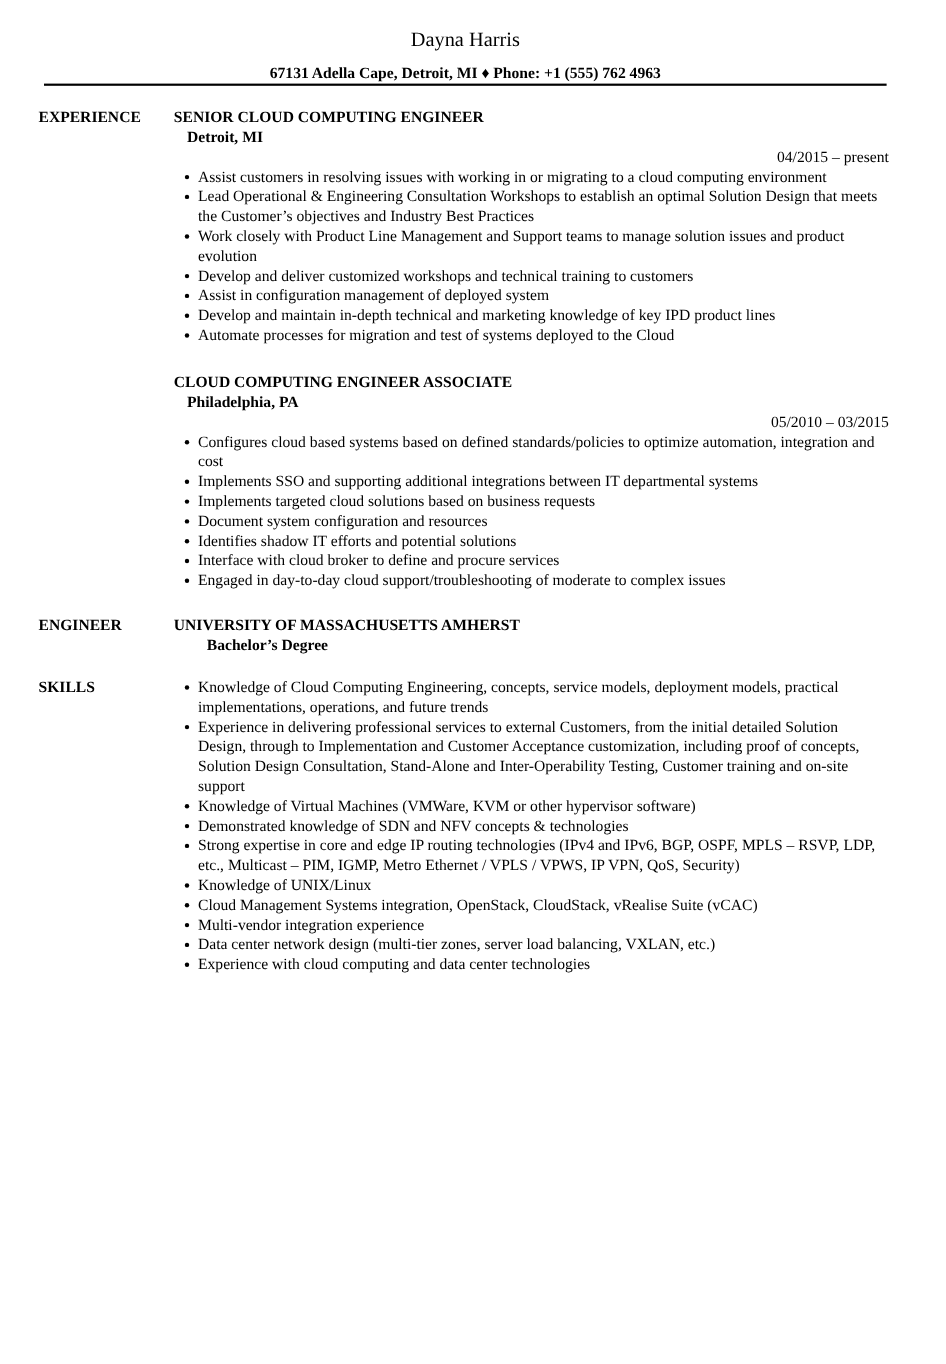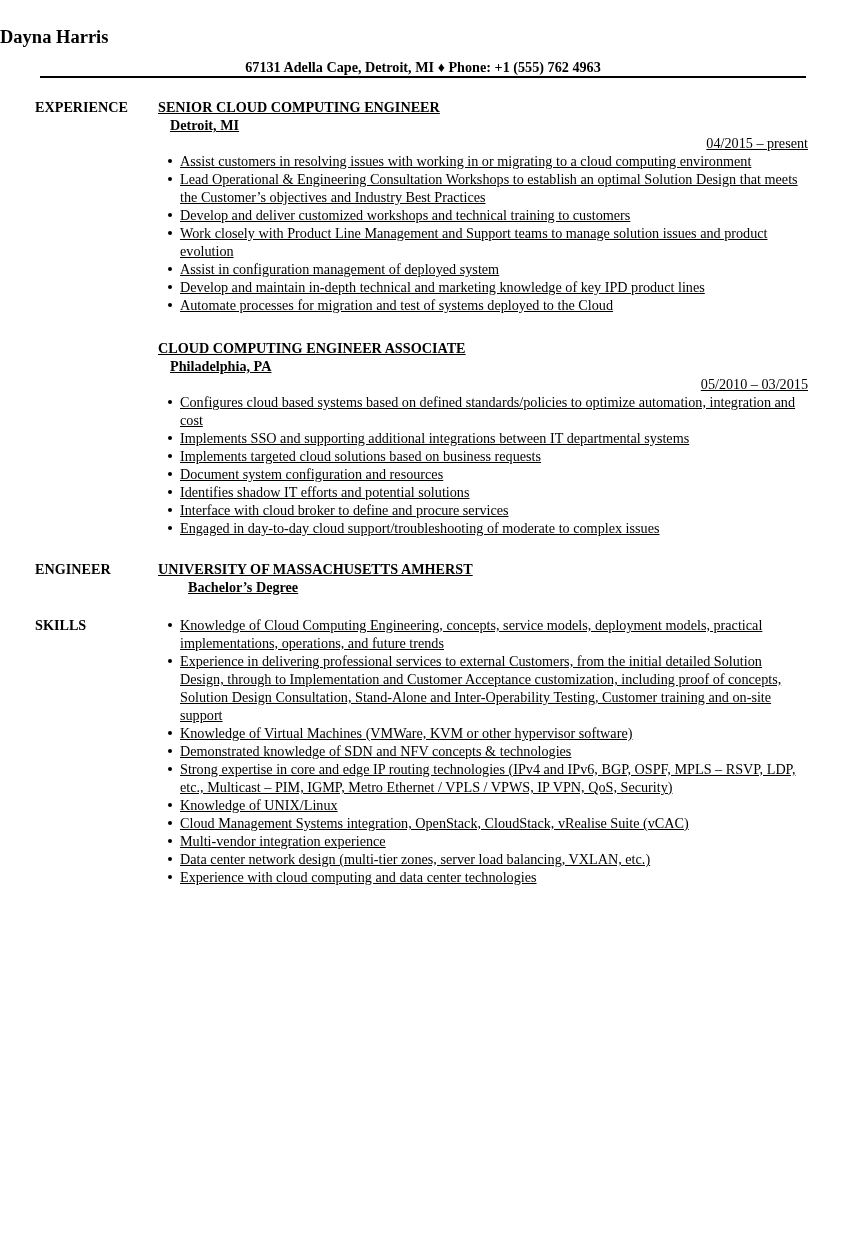--- a/index.html
+++ b/index.html
@@ -21,22 +21,22 @@
       left: 0;
       top: 0;
       width: 860px;
       text-align: center;
     }
     .name {
       position: absolute;
       top: 26px;
       left: 0;
       width: 846px;
-      text-align: left;
-      font-weight: bold;
+      text-align: center;
+      font-weight: normal;
       font-size: 18.5px;
       line-height: 22px;
     }
     .contact {
       position: absolute;
       top: 58px;
       left: 0;
       width: 846px;
       text-align: center;
       font-weight: bold;
@@ -63,21 +63,20 @@
       font-weight: bold;
       font-size: 14.2px;
       line-height: 18px;
       letter-spacing: 0px;
     }
     .section-body {
       position: absolute;
       left: 158px;
       top: 0;
       width: 650px;
-      text-decoration: underline;
     }
     .job {
       margin: 0 0 25px 0;
     }
     .job-title {
       font-weight: bold;
       font-size: 14.2px;
       line-height: 18px;
     }
     .job-location {
@@ -131,22 +130,22 @@
   <div class="section-label">EXPERIENCE</div>
   <div class="section-body">
 
     <div class="job">
       <div class="job-title">SENIOR CLOUD COMPUTING ENGINEER</div>
       <div class="job-location">Detroit, MI</div>
       <div class="job-dates">04/2015 – present</div>
       <ul class="bullets">
         <li><span class="bullet"></span><span>Assist customers in resolving issues with working in or migrating to a cloud computing environment</span></li>
         <li><span class="bullet"></span><span>Lead Operational &amp; Engineering Consultation Workshops to establish an optimal Solution Design that meets the Customer’s objectives and Industry Best Practices</span></li>
+        <li><span class="bullet"></span><span>Work closely with Product Line Management and Support teams to manage solution issues and product evolution</span></li>
         <li><span class="bullet"></span><span>Develop and deliver customized workshops and technical training to customers</span></li>
-        <li><span class="bullet"></span><span>Work closely with Product Line Management and Support teams to manage solution issues and product evolution</span></li>
         <li><span class="bullet"></span><span>Assist in configuration management of deployed system</span></li>
         <li><span class="bullet"></span><span>Develop and maintain in-depth technical and marketing knowledge of key IPD product lines</span></li>
         <li><span class="bullet"></span><span>Automate processes for migration and test of systems deployed to the Cloud</span></li>
       </ul>
     </div>
 
     <div class="job">
       <div class="job-title">CLOUD COMPUTING ENGINEER ASSOCIATE</div>
       <div class="job-location">Philadelphia, PA</div>
       <div class="job-dates">05/2010 – 03/2015</div>

